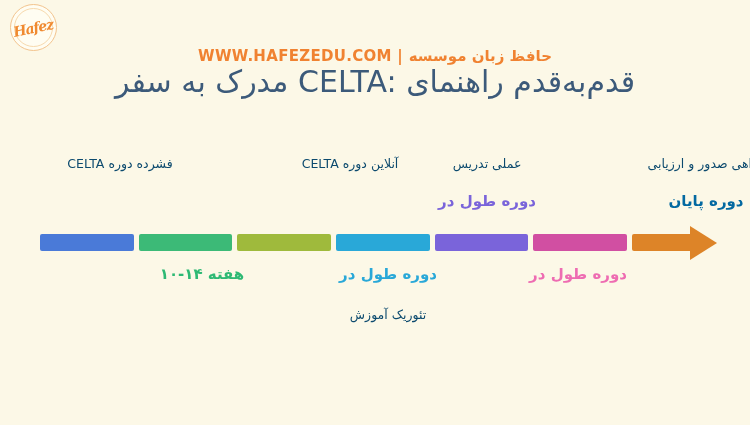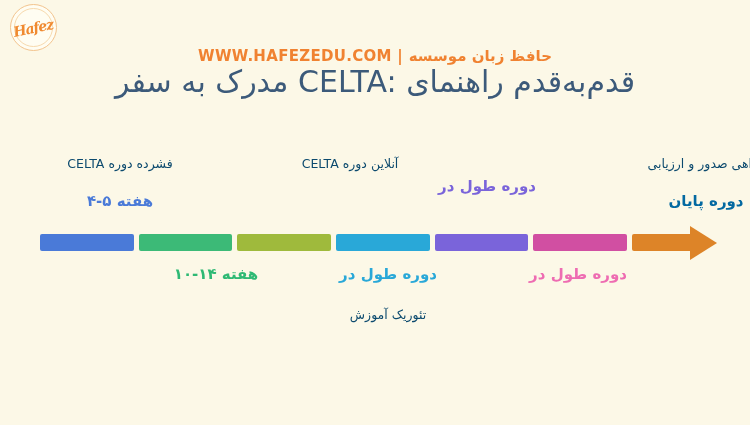--- a/index.html
+++ b/index.html
@@ -39,21 +39,21 @@
   .tok.num { unicode-bidi:bidi-override; direction:ltr; }
   
   .label-group { position:absolute; transform:translateX(-50%); text-align:center; white-space:nowrap; }
   .label-desc  { font-size:12.5px; color:#0c4a6e; }
   .label-value { font-size:15px; font-weight:bold; }
   .label-group.top { top:156px; }
   .label-group.top .label-value { margin-top:21px; }
   .label-group.bottom { top:265px; }
   .label-group.bottom .label-desc { margin-top:24px; }
   .top-1 { left:120px; } .top-2 { left:318px;margin-left:32px; } .top-3 { left:487px; } .top-4 { left:658px;margin-left:48px; }
-  .bot-1 { left:202px;margin-left:14px; } .bot-2 { left:388px; } .bot-3 { left:578px; }
+  .bot-1 { left:202px; } .bot-2 { left:388px; } .bot-3 { left:578px; }
   
   .timeline-bar {
     position:absolute; left:40px; top:234px; width:650px; height:17px;
     display:flex; gap:5px;
   }
   .seg { flex:1; border-radius:2px; }
   .seg.arrow { flex:0 0 58px; position:relative; border-radius:2px 0 0 2px; }
   .seg.arrow::after {
     content:''; position:absolute; left:100%; top:50%;
     transform:translateY(-50%);
@@ -70,26 +70,26 @@
     <span class="logo-text">Hafez</span>
   </div>
 
   <div class="site-line" style="color: rgb(240, 130, 49);"><span class="tok">WWW.HAFEZEDU.COM</span> <span class="tok">|</span> <span class="tok">موسسه</span> <span class="tok">زبان</span> <span class="tok">حافظ</span></div>
 
   <div class="main-title" style="color: rgb(60, 90, 122);"><span class="tok">سفر</span> <span class="tok">به</span> <span class="tok">مدرک</span> <span class="tok">CELTA:</span> <span class="tok">راهنمای</span> <span class="tok">قدم‌به‌قدم</span></div>
 
   <div id="top-labels">
       <div class="label-group top top-1">
         <div class="label-desc"><span class="tok">CELTA</span> <span class="tok">دوره</span> <span class="tok">فشرده</span></div>
-        <div class="label-value" style="color: rgb(74, 122, 216);"><span class="tok num">۴-۵</span> <span class="tok">هفته</span></div>
       </div>
       <div class="label-group top top-2">
         <div class="label-desc"><span class="tok">CELTA</span> <span class="tok">دوره</span> <span class="tok">آنلاین</span></div>
       </div>
       <div class="label-group top top-3">
+        <div class="label-desc"><span class="tok">تدریس</span> <span class="tok">عملی</span></div>
         <div class="label-value" style="color: rgb(122, 100, 218);"><span class="tok">در</span> <span class="tok">طول</span> <span class="tok">دوره</span></div>
       </div>
       <div class="label-group top top-4">
         <div class="label-desc"><span class="tok">ارزیابی</span> <span class="tok">و</span> <span class="tok">صدور</span> <span class="tok">گواهی</span></div>
         <div class="label-value" style="color: #0369a1;"><span class="tok">پایان</span> <span class="tok">دوره</span></div>
       </div>
     </div>
 
   <div class="timeline-bar" id="timeline-bar">
       <div class="seg" style="background: rgb(74, 122, 216); color: rgb(74, 122, 216);"></div>

